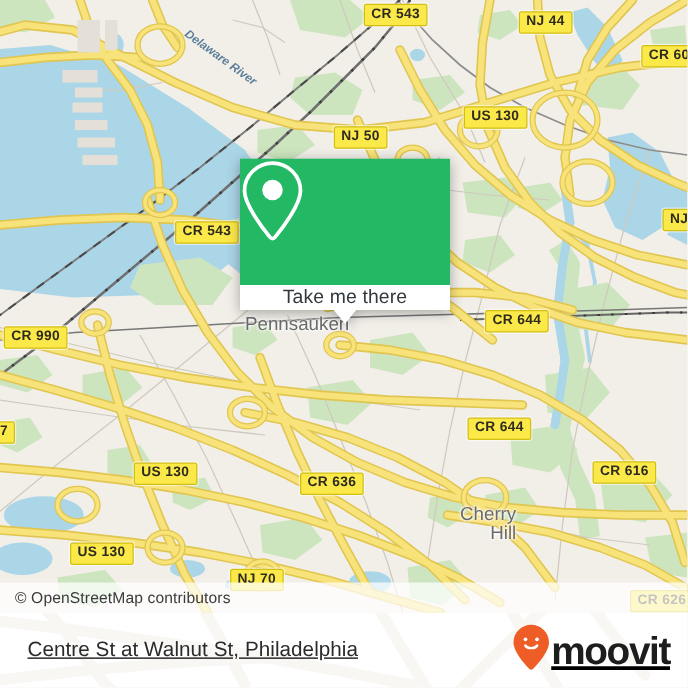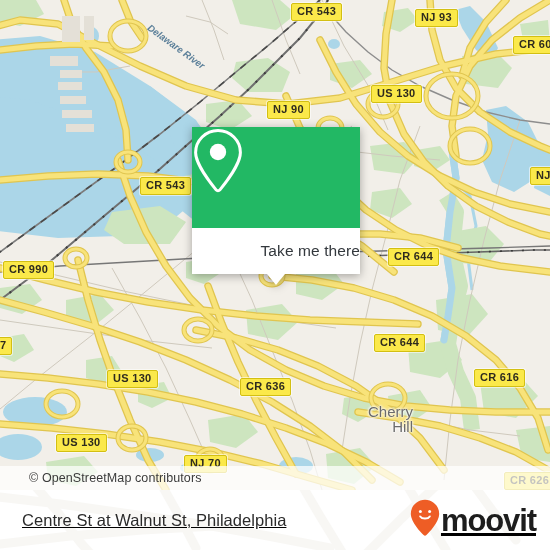--- a/index.html
+++ b/index.html
@@ -49,44 +49,44 @@
     line-height:13px;
     white-space:nowrap;
     box-shadow:0 0 0 1px rgba(255,255,255,.55);
   }
 
   
   #attribution {
     position:absolute; left:0; bottom:0;
     height:24px; width:100%;
     display:flex; align-items:center;
-    padding-left:29px;
+    padding-left:12px;
     background:rgba(255,255,255,.72);
     font-size:12.5px;
     color:#3b3b3b;
     letter-spacing:.1px;
   }
 
   
   #popup {
     position:absolute; left:192px; top:127px;
     width:168px;
     filter:drop-shadow(0 2px 5px rgba(0,0,0,.32));
     cursor:pointer;
   }
   #popup-head {
     height:101px;
     background:#22b864;
     display:flex; align-items:center; justify-content:center;
   }
   #popup-head svg { display:block; }
   #popup-body {
-    height:46px;
+    height:20px;
     background:#ffffff;
-    display:flex; align-items:center; justify-content:flex-end;
+    display:flex; align-items:center; justify-content:center;
     position:relative;
   }
   #popup-label {
     font-size:15.5px;
     color:#33383d;
     letter-spacing:.1px;
   }
   #popup-tail {
     position:absolute;
     left:50%; top:100%;
@@ -338,24 +338,24 @@
     <div class="map-label water-label" style="left:152px; top:22px; transform:rotate(36deg); transform-origin:left top;">Delaware River</div>
 
     <div class="map-label city-label" style="left:196px; top:252px;">Pennsauken</div>
 
     <div class="map-label city-label" style="left:363px; top:404px; width:52px; left:361px;">
       <div>Cherry</div>
       <div>Hill</div>
     </div>
 
     <div class="shield" style="left:291px; top:3px;">CR 543</div>
-    <div class="shield" style="left:415px; top:9px;">NJ 93</div>
+    <div class="shield" style="left:415px; top:9px;">NJ 44</div>
     <div class="shield" style="left:513px; top:36px;">CR 607</div>
     <div class="shield" style="left:371px; top:85px;">US 130</div>
-    <div class="shield" style="left:267px; top:101px;">NJ 90</div>
+    <div class="shield" style="left:267px; top:101px;">NJ 50</div>
     <div class="shield" style="left:140px; top:177px;">CR 543</div>
     <div class="shield" style="left:530px; top:167px;">NJ</div>
     <div class="shield" style="left:388px; top:248px;">CR 644</div>
     <div class="shield" style="left:3px; top:261px;">CR 990</div>
     <div class="shield" style="left:-6px; top:337px;">7</div>
     <div class="shield" style="left:374px; top:334px;">CR 644</div>
     <div class="shield" style="left:107px; top:370px;">US 130</div>
     <div class="shield" style="left:240px; top:378px;">CR 636</div>
     <div class="shield" style="left:474px; top:369px;">CR 616</div>
     <div class="shield" style="left:56px; top:434px;">US 130</div>

